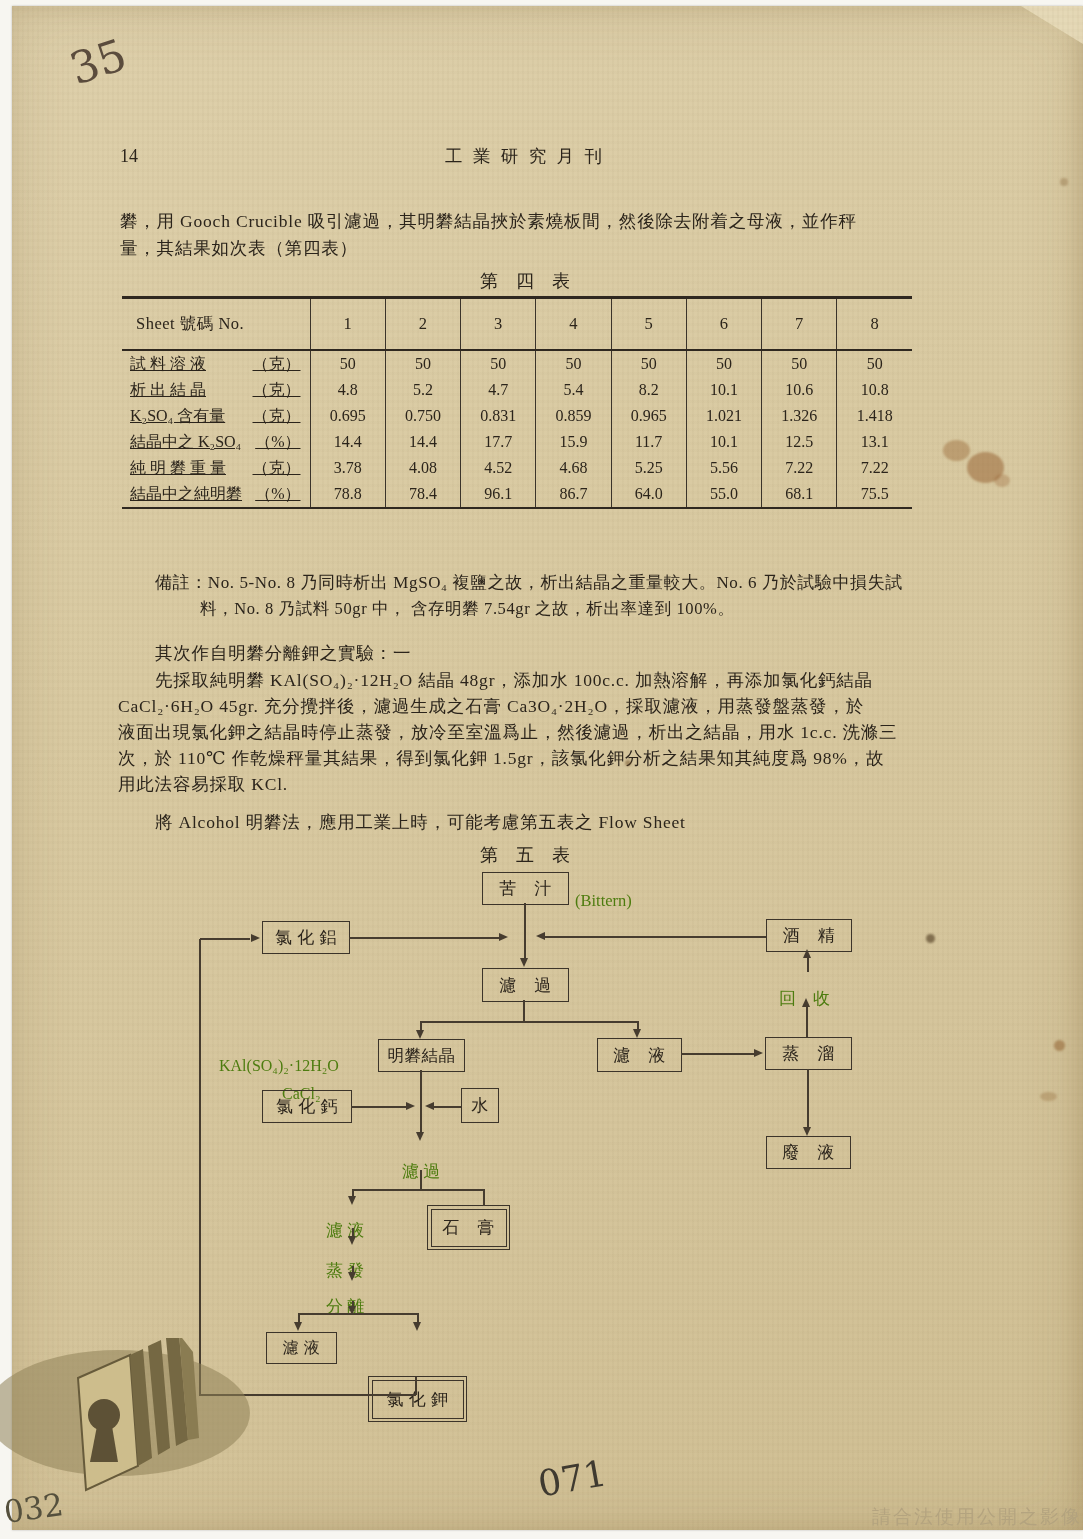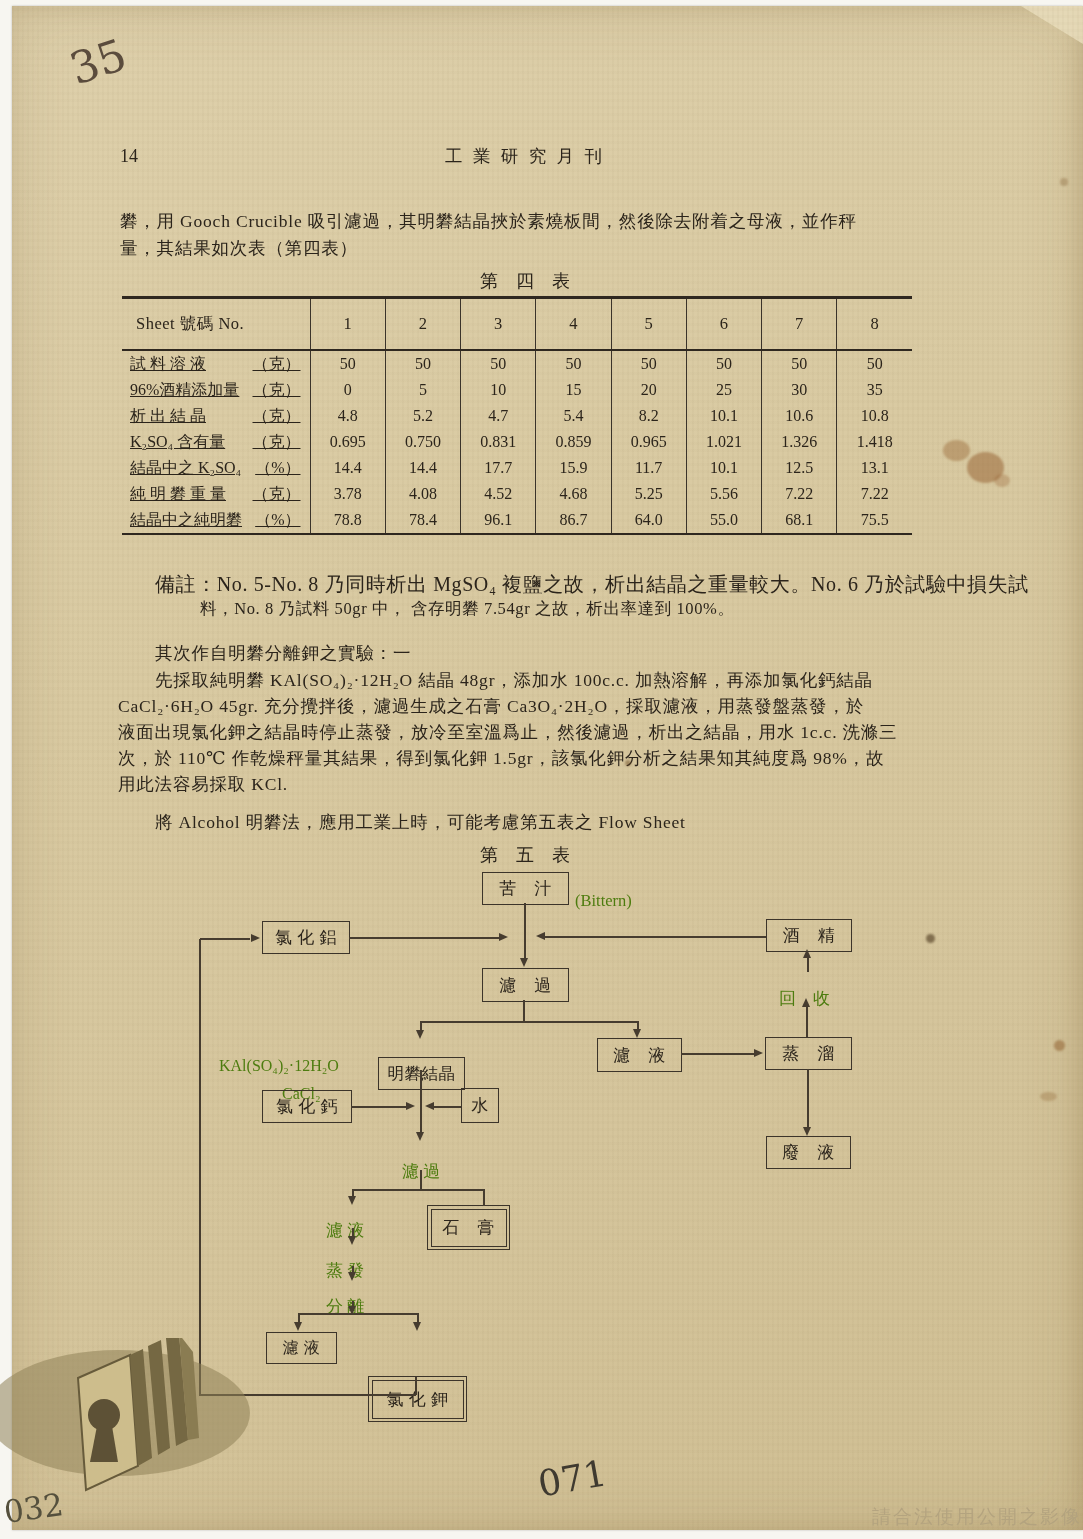--- a/index.html
+++ b/index.html
@@ -122,36 +122,20 @@
         <td class="vline">50</td>
         <td class="vline">50</td>
         <td class="vline">50</td>
         <td class="vline">50</td>
         <td class="vline">50</td>
         <td class="vline">50</td>
       </tr>
       <tr>
         <td class="lbl-cell">
           <div class="lbl-inner">
-            <span>96%酒精添加量</span>
-            <span>（克）</span>
-          </div>
-        </td>
-        <td class="vline">0</td>
-        <td class="vline">5</td>
-        <td class="vline">10</td>
-        <td class="vline">15</td>
-        <td class="vline">20</td>
-        <td class="vline">25</td>
-        <td class="vline">30</td>
-        <td class="vline">35</td>
-      </tr>
-      <tr>
-        <td class="lbl-cell">
-          <div class="lbl-inner">
             <span>析 出 結 晶</span>
             <span>（克）</span>
           </div>
         </td>
         <td class="vline">4.8</td>
         <td class="vline">5.2</td>
         <td class="vline">4.7</td>
         <td class="vline">5.4</td>
         <td class="vline">8.2</td>
         <td class="vline">10.1</td>
@@ -218,41 +202,41 @@
         <td class="vline">96.1</td>
         <td class="vline">86.7</td>
         <td class="vline">64.0</td>
         <td class="vline">55.0</td>
         <td class="vline">68.1</td>
         <td class="vline">75.5</td>
       </tr>
     </tbody>
 </table>
 
-<div class="txt" style="left:155px;top:571px;font-size:20px;letter-spacing:.6px;text-align:right;">備註：No. 5-No. 8 乃同時析出 MgSO₄ 複鹽之故，析出結晶之重量較大。No. 6 乃於試驗中損失試</div>
+<div class="txt" style="left:155px;top:571px;font-size:17px;letter-spacing:.6px;text-align:right;">備註：No. 5-No. 8 乃同時析出 MgSO₄ 複鹽之故，析出結晶之重量較大。No. 6 乃於試驗中損失試</div>
 <div class="txt" style="left:200px;top:598px;font-size:16.5px;letter-spacing:.6px;">料，No. 8 乃試料 50gr 中， 含存明礬 7.54gr 之故，析出率達到 100%。</div>
 
 <div class="txt body-line" style="left:155px;top:641px;">其次作自明礬分離鉀之實驗：一</div>
 <div class="txt body-line" style="left:155px;top:668px;">先採取純明礬 KAl(SO₄)₂·12H₂O 結晶 48gr，添加水 100c.c. 加熱溶解，再添加氯化鈣結晶</div>
 <div class="txt body-line" style="left:118px;top:694px;">CaCl₂·6H₂O 45gr. 充分攪拌後，濾過生成之石膏 Ca3O₄·2H₂O，採取濾液，用蒸發盤蒸發，於</div>
 <div class="txt body-line" style="left:118px;top:720px;">液面出現氯化鉀之結晶時停止蒸發，放冷至室溫爲止，然後濾過，析出之結晶，用水 1c.c. 洗滌三</div>
 <div class="txt body-line" style="left:118px;top:746px;">次，於 110℃ 作乾燥秤量其結果，得到氯化鉀 1.5gr，該氯化鉀分析之結果知其純度爲 98%，故</div>
 <div class="txt body-line" style="left:118px;top:772px;font-family:Liberation Serif, serif;">用此法容易採取 KCl.</div>
 <div class="txt body-line" style="left:155px;top:810px;">將 Alcohol 明礬法，應用工業上時，可能考慮第五表之 Flow Sheet</div>
 
 <div class="txt center" style="left:380px;top:843px;width:290px;font-size:18px;">第　五　表</div>
 
 <div class="fbox" style="left:482px;top:872px;width:85px;height:31px;">苦　汁</div>
 <div class="flow-label" style="left:575px;top:877px;font-size:16.5px;">(Bittern)</div>
 <div class="fbox" style="left:262px;top:921px;width:86px;height:31px;">氯 化 鋁</div>
 <div class="fbox" style="left:766px;top:919px;width:84px;height:31px;">酒　精</div>
 <div class="fbox" style="left:482px;top:968px;width:85px;height:32px;">濾　過</div>
 <div class="flow-label" style="left:779px;top:973px;">回　收</div>
 <div class="flow-label" style="left:219px;top:1043px;font-size:16px;">KAl(SO₄)₂·12H₂O</div>
-<div class="fbox" style="left:378px;top:1039px;width:85px;height:31px;font-size:16.5px;margin-top:18px;">明礬結晶</div>
+<div class="fbox" style="left:378px;top:1039px;width:85px;height:31px;font-size:16.5px;">明礬結晶</div>
 <div class="fbox" style="left:597px;top:1038px;width:83px;height:32px;">濾　液</div>
 <div class="fbox" style="left:765px;top:1037px;width:85px;height:31px;">蒸　溜</div>
 <div class="fbox" style="left:766px;top:1136px;width:83px;height:31px;">廢　液</div>
 <div class="flow-label" style="left:282px;top:1071px;font-size:16px;">CaCl₂</div>
 <div class="fbox" style="left:262px;top:1090px;width:88px;height:31px;">氯 化 鈣</div>
 <div class="fbox" style="left:461px;top:1088px;width:36px;height:33px;">水</div>
 <div class="flow-label" style="left:392px;top:1146px;width:58px;text-align:center;">濾 過</div>
 <div class="flow-label" style="left:326px;top:1205px;">濾 液</div>
 <div class="flow-label" style="left:326px;top:1245px;">蒸 發</div>
 <div class="flow-label" style="left:326px;top:1281px;">分 離</div>

